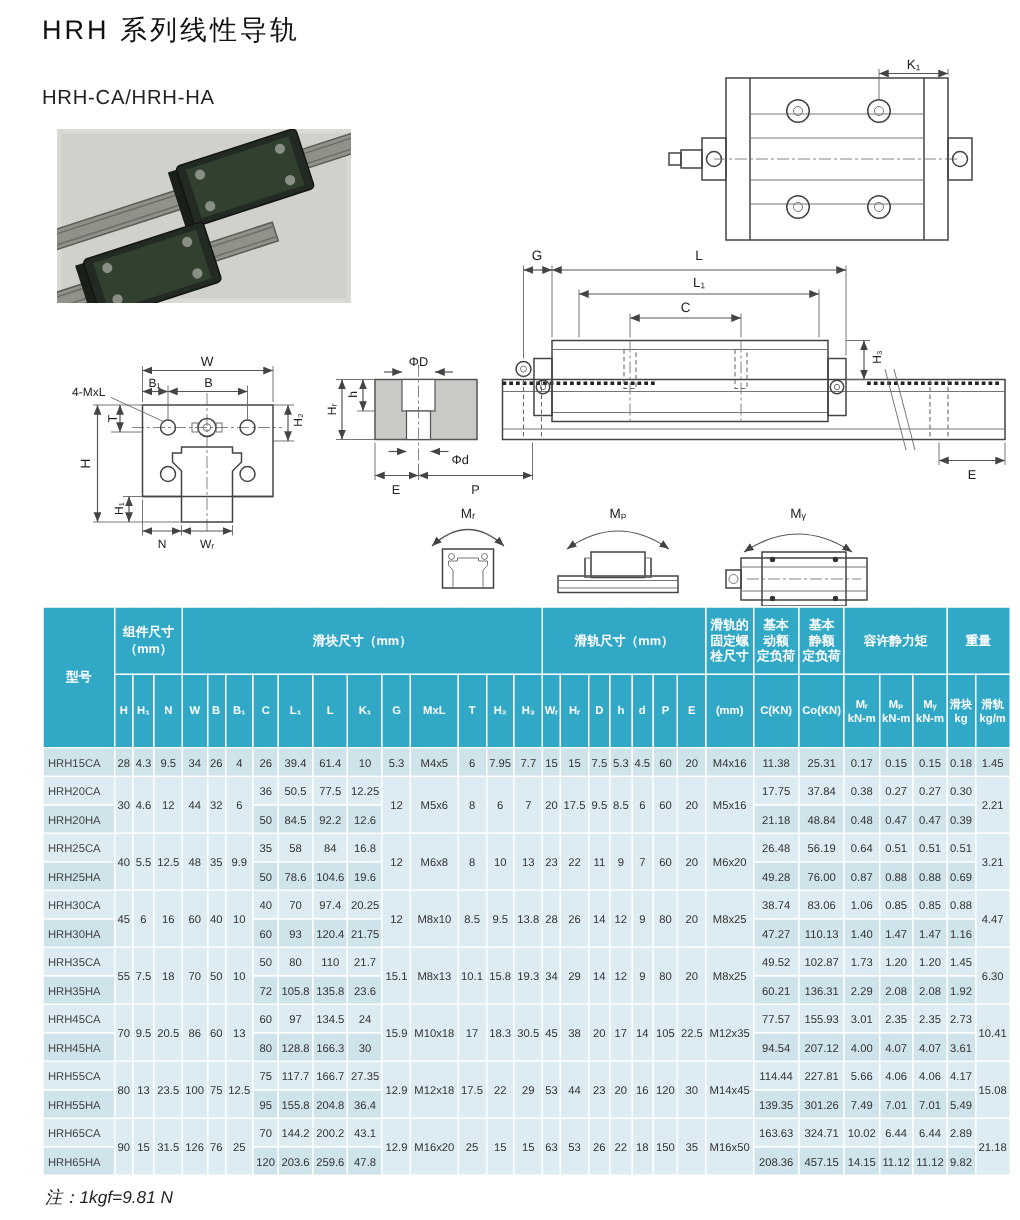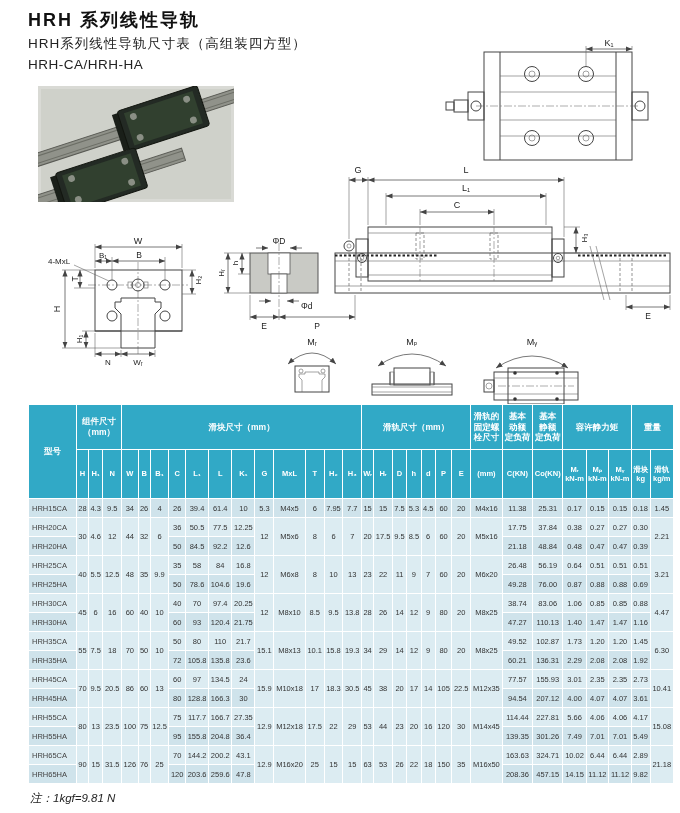--- a/index.html
+++ b/index.html
@@ -1,18 +1,18 @@
 <!DOCTYPE html>
 <html><head>
 <meta charset="utf-8">
 <style>
   html,body{margin:0;padding:0;background:#fff;}
   .page{position:relative;width:680px;height:813px;background:#ffffff;overflow:hidden;
         font-family:"Liberation Sans","DejaVu Sans",sans-serif;color:#1a1a1a;}
-  .title{position:absolute;left:28px;top:8px;font-size:18px;font-weight:bold;letter-spacing:2px;color:#111;}
+  .title{position:absolute;left:28px;top:8px;font-size:18px;font-weight:normal;letter-spacing:2px;color:#111;}
   .subtitle{position:absolute;left:28px;top:35px;font-size:13.5px;color:#222;letter-spacing:1px;}
   .model-line{position:absolute;left:28px;top:57px;font-size:13.5px;color:#222;letter-spacing:.5px;}
   .photo-svg{position:absolute;left:38px;top:86px;}
   .topview-svg{position:absolute;left:428px;top:38px;}
   .main-svg{position:absolute;left:18px;top:158px;}
   .moments-svg{position:absolute;left:282px;top:334px;}
   .note{position:absolute;left:30px;top:791px;font-size:11.5px;color:#222;font-style:italic;}
 
   table.spec{position:absolute;left:28px;top:404px;width:646px;border-collapse:collapse;table-layout:auto;}
   table.spec th,table.spec td{border:1px solid #ffffff;text-align:center;vertical-align:middle;}
@@ -37,21 +37,20 @@
 
   <svg width="0" height="0" style="position:absolute">
     <defs>
       <marker id="arw" markerWidth="8" markerHeight="7" refX="6.5" refY="2.6" orient="auto-start-reverse" markerUnits="userSpaceOnUse">
         <path d="M0,0L6.5,2.6L0,5.2Z" fill="#444"></path>
       </marker>
     </defs>
   </svg>
 
   <div class="title">HRH 系列线性导轨</div>
-  <div class="subtitle">HRH系列线性导轨尺寸表（高组装四方型）</div>
   <div class="model-line">HRH-CA/HRH-HA</div>
 
   <svg class="photo-svg" width="196" height="116" viewBox="0 0 196 116">
     <rect width="196" height="116" fill="#d9dad5"></rect>
     <rect x="3" y="3" width="190" height="110" fill="#cfd1ca"></rect>
     <g transform="rotate(-18 98 58)">
       <rect x="-14" y="36" width="224" height="13" fill="#90928a" stroke="#5a5b55" stroke-width="1"></rect>
       <line x1="-14" y1="39" x2="210" y2="39" stroke="#6c6e66" stroke-width="1"></line>
       <line x1="-14" y1="46" x2="210" y2="46" stroke="#6c6e66" stroke-width="1"></line>
       <rect x="84" y="23" width="8" height="38" fill="#1a1f19"></rect>

